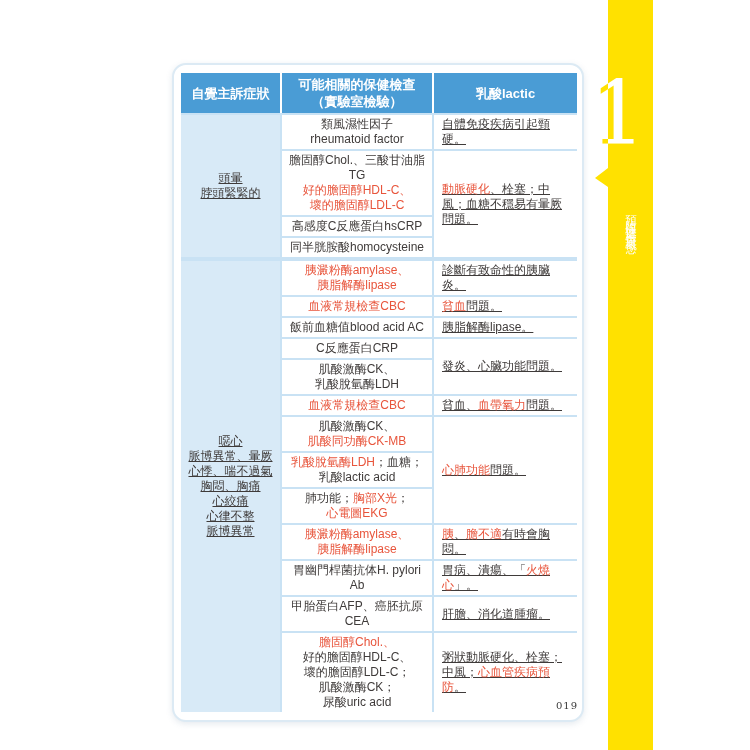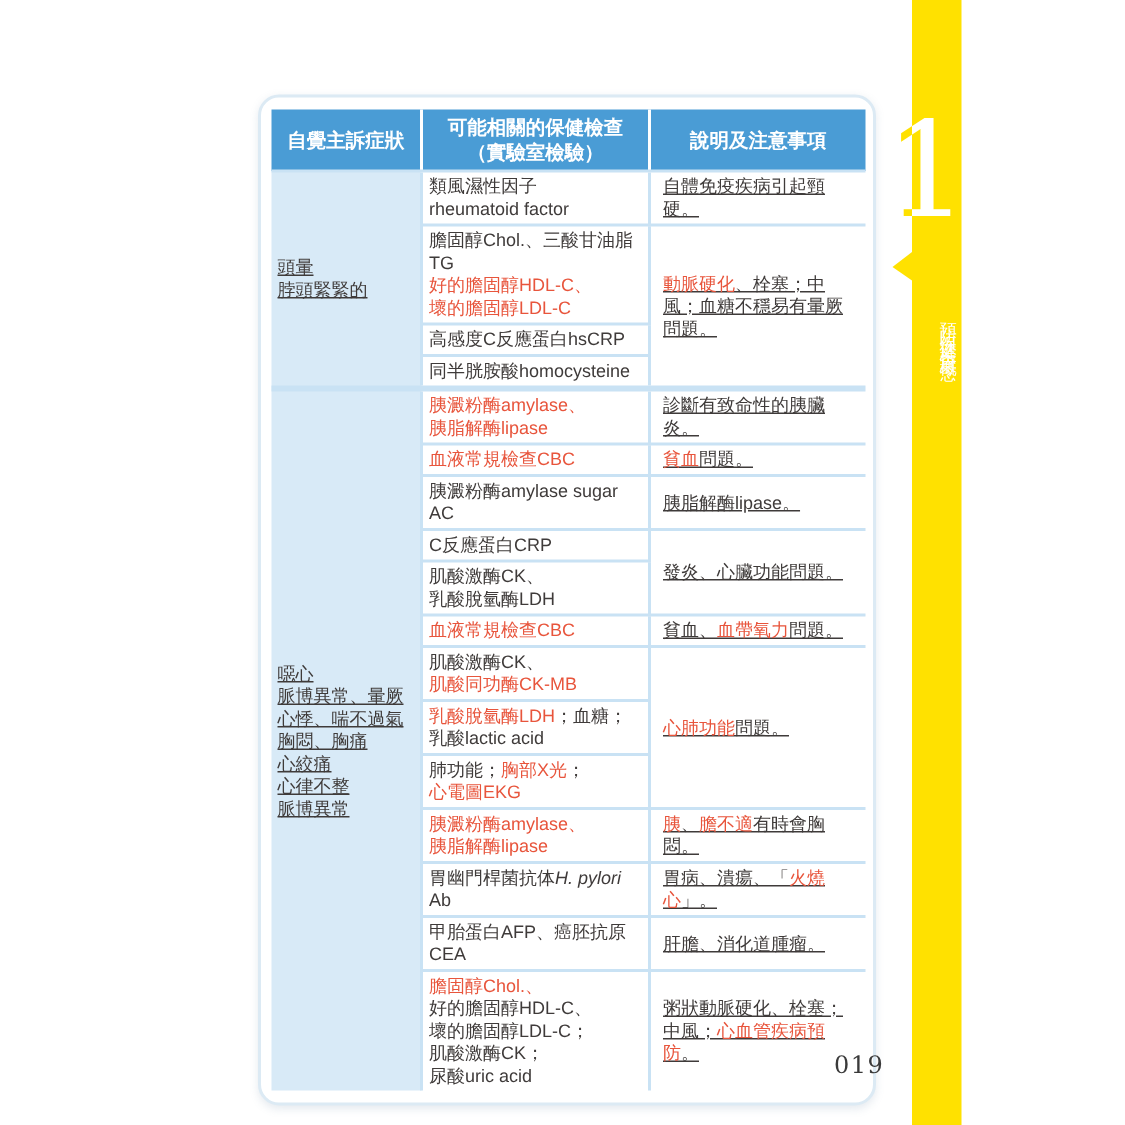--- a/index.html
+++ b/index.html
@@ -9,46 +9,46 @@
     --accent-red:#E8553C;
     --yellow:#FFE100;
     --ink:#3F3B3A;
   }
   html,body{margin:0;padding:0;}
   body{
     width:750px;height:750px;background:#FFFFFF;
     font-family:"Liberation Sans","DejaVu Sans",sans-serif;
     color:var(--ink);
   }
-  .screen{position:relative;width:641px;height:750px;background:#fff;overflow:hidden;}
+  .screen{position:relative;width:750px;height:750px;background:#fff;overflow:hidden;}
 
   
   .panel{
     position:absolute;left:172px;top:63px;width:412px;box-sizing:border-box;
     background:#fff;border:2px solid #DCEAF4;border-radius:14px;
     padding:8px 7px;box-shadow:0 2px 6px rgba(110,140,165,0.18);
   }
   table.health{width:100%;border-collapse:collapse;border:hidden;table-layout:fixed;}
   table.health col.c1{width:100px;}
   table.health col.c2{width:152px;}
   table.health col.c3{width:144px;}
   th{
     background:var(--header-blue);color:#fff;font-size:13px;font-weight:bold;
     padding:3px 2px;line-height:17px;border:2px solid #fff;border-bottom:2px solid var(--border-blue);
   }
   td{
     border:2px solid var(--border-blue);
-    font-size:12px;padding:2px 4px;vertical-align:middle;
+    font-size:12px;padding:2px 4px;text-align:center;vertical-align:middle;
   }
   td .line{line-height:15px;min-height:15px;}
   td.symptom{background:var(--cell-blue);text-decoration:underline;}
   td.note{text-align:left;padding:2px 5px 2px 8px;text-decoration:underline;}
   tr.group-start td{border-top:4px solid var(--border-blue);}
   .red{color:var(--accent-red);}
-  .it{font-style:italic;margin-top:28px;}
+  .it{margin-top:28px;}
 
   
   .digit-under{
     position:absolute;left:590px;top:70px;width:56px;text-align:center;
     font-family:"DejaVu Serif","Liberation Serif",serif;font-size:88px;line-height:1;
     color:var(--yellow);z-index:1;
   }
   .chapter-bar{
     position:absolute;left:608px;top:0;width:45px;height:750px;
     background:var(--yellow);overflow:hidden;z-index:2;
@@ -66,21 +66,21 @@
   .notch{
     position:absolute;left:595px;top:168px;width:0;height:0;z-index:1;
     border-top:10px solid transparent;border-bottom:9px solid transparent;
     border-right:13px solid var(--yellow);
   }
 
   
   .pageno{
     position:absolute;left:556px;top:700px;
     font-family:"DejaVu Serif","Liberation Serif",serif;
-    font-size:16px;letter-spacing:1px;color:#3A3A3A;
+    font-size:10px;letter-spacing:1px;color:#3A3A3A;
   }
 </style>
 </head>
 <body>
 
 <div class="screen">
 
   <div class="panel">
     <table class="health">
       <colgroup>
@@ -91,21 +91,21 @@
       <thead>
         <tr>
           <th>
             <div>自覺主訴症狀</div>
           </th>
           <th>
             <div>可能相關的保健檢查</div>
             <div>（實驗室檢驗）</div>
           </th>
           <th>
-            <div>說明及注意事項</div>
+            <div>乳酸lactic</div>
           </th>
         </tr>
       </thead>
       <tbody>
           <tr>
             <td class="symptom" rowspan="4">
               <div class="line"><span>頭暈</span></div>
               <div class="line"><span>脖頭緊緊的</span></div>
             </td>
             <td class="test">
@@ -157,21 +157,21 @@
           <tr>
             <td class="test">
               <div class="line"><span class="red">血液常規檢查CBC</span></div>
             </td>
             <td class="note">
               <div class="line"><span class="red">貧血</span><span>問題。</span></div>
             </td>
           </tr>
           <tr>
             <td class="test">
-              <div class="line"><span>胰澱粉酶amylase sugar AC</span></div>
+              <div class="line"><span>飯前血糖值blood acid AC</span></div>
             </td>
             <td class="note">
               <div class="line"><span>胰脂解酶lipase。</span></div>
             </td>
           </tr>
           <tr>
             <td class="test">
               <div class="line"><span>C反應蛋白CRP</span></div>
             </td>
             <td class="note" rowspan="2">

